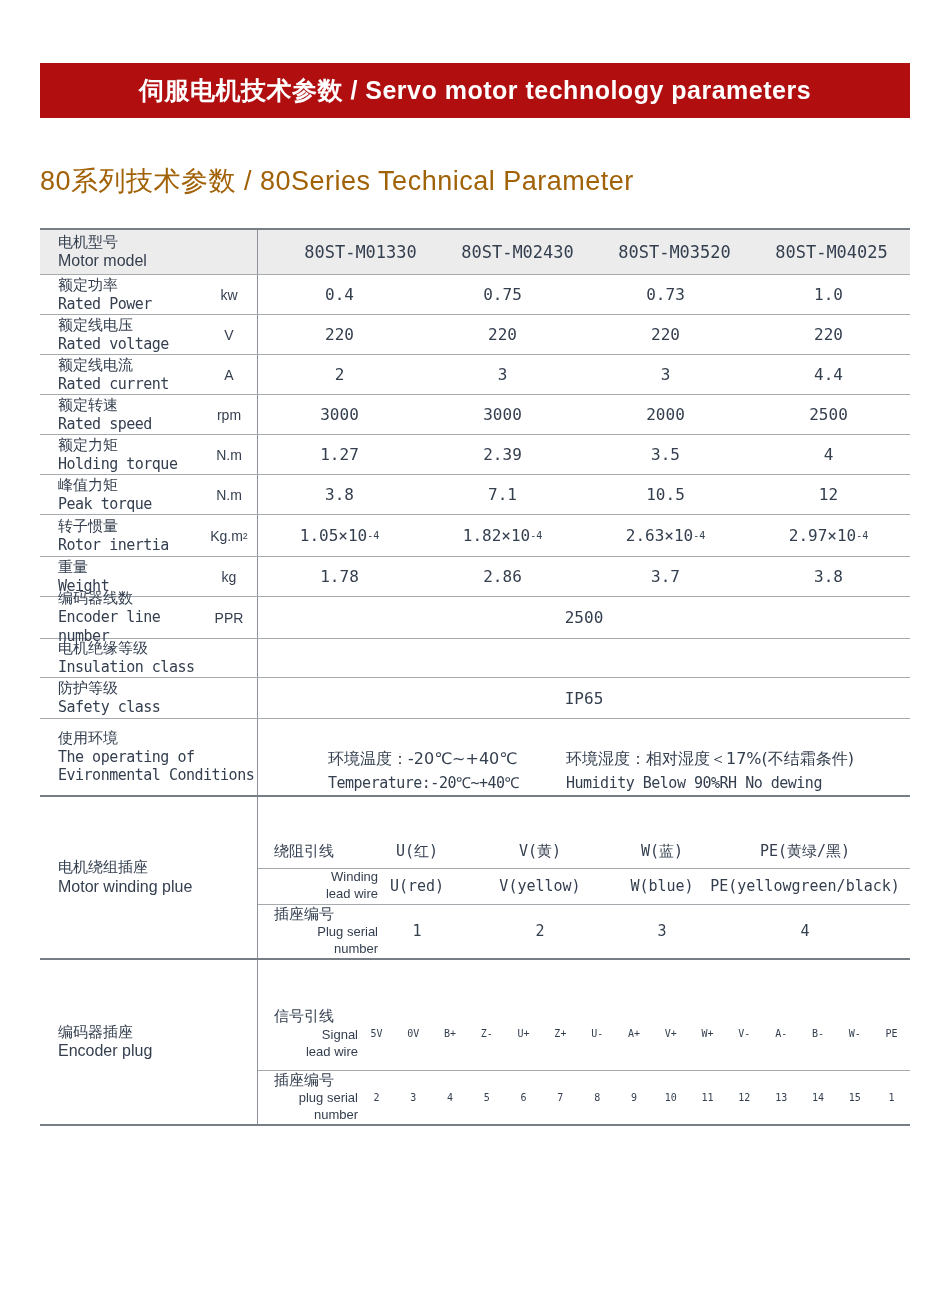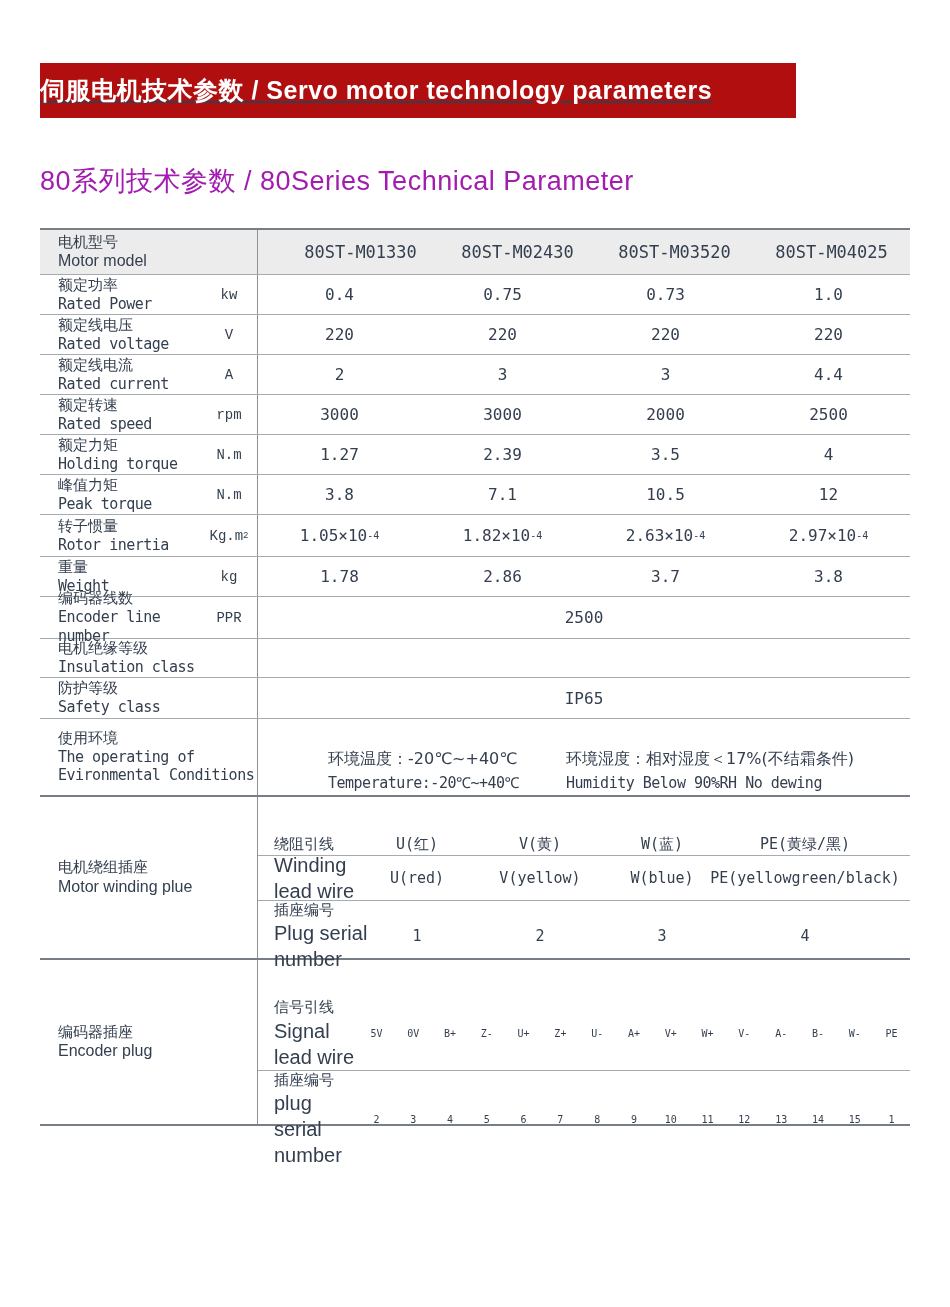--- a/index.html
+++ b/index.html
@@ -1,36 +1,36 @@
 <!DOCTYPE html>
 <html><head>
 <meta charset="utf-8">
 <style>
   html,body{margin:0;padding:0;background:#fff;}
   .page{position:relative;width:950px;height:1307px;background:#ffffff;overflow:hidden;
         font-family:"DejaVu Sans",sans-serif;color:#333e4e;}
-  .banner{position:absolute;left:40px;top:63px;width:756px;height:55px;background:#b10e10;
-          display:flex;align-items:center;text-decoration:underline;}
+  .banner{position:absolute;left:40px;top:63px;width:870px;height:55px;background:#b10e10;
+          display:flex;align-items:center;justify-content:center;}
   .banner-title{color:#ffffff;font-weight:bold;font-size:25px;letter-spacing:.5px;
           font-family:"Liberation Sans",sans-serif;}
   .section-title{position:absolute;left:40px;top:163px;margin:0;font-weight:normal;
-          font-size:27px;color:#a21caf;font-family:"Liberation Sans",sans-serif;letter-spacing:.5px;}
+          font-size:27px;color:#a16207;font-family:"Liberation Sans",sans-serif;letter-spacing:.5px;}
   .spec-table{position:absolute;left:40px;top:228px;width:870px;
           border-top:2px solid #777e85;border-bottom:2px solid #777e85;box-sizing:border-box;}
   .row{display:flex;border-bottom:1px solid #a6abb0;box-sizing:border-box;}
   .row.header{height:45px;background:#ececec;gap:24px;}
   .row.h40{height:40px}.row.h42{height:42px}.row.h39{height:39px}.row.h41{height:41px}
   .row.env{height:78px;border-bottom:2px solid #777e85;}
   .label-cell{width:218px;border-right:1px solid #8c9298;display:flex;align-items:center;box-sizing:border-box;flex:none;}
   .lab{flex:1;padding-left:18px;display:flex;flex-direction:column;justify-content:center;line-height:1.25;}
   .zh{font-size:15px;font-family:"DejaVu Sans",sans-serif;}
   .en{font-size:15px;font-family:"DejaVu Sans Mono",monospace;letter-spacing:-0.5px;}
   .en-sans{font-size:16px;font-family:"Liberation Sans",sans-serif;}
   .unit{width:56px;display:flex;align-items:center;justify-content:center;
-        font-family:Liberation Mono, monospace;font-size:14px;flex:none;}
+        font-family:Liberation Sans, sans-serif;font-size:14px;flex:none;}
   .data-area{flex:1;display:flex;}
   .dcell{flex:1;display:flex;align-items:center;justify-content:center;
          font-family:"DejaVu Sans Mono",monospace;font-size:16px;}
   .model{font-size:17px;}
   .span-cell{flex:1;display:flex;align-items:center;justify-content:center;
          font-family:"DejaVu Sans Mono",monospace;font-size:16px;}
   .sup{font-size:10px;vertical-align:super;line-height:0;}
   .usup{font-size:9px;vertical-align:super;line-height:0;}
   
   .env-content{flex:1;display:flex;align-items:flex-end;padding-left:70px;box-sizing:border-box;}
@@ -43,21 +43,21 @@
   .section.winding{height:163px;border-bottom:2px solid #777e85;}
   .section.encoder{height:164px;}
   .sub-rows{flex:1;display:flex;flex-direction:column;margin-top:38px;}
   .sub-row{display:flex;border-bottom:1px solid #a6abb0;box-sizing:border-box;}
   .sub-row:last-child{border-bottom:none;}
   .sr1{height:42px}.sr2{height:45px}.sr3{flex:1}
   .er1{height:80px}.er2{flex:1}
   .sub-label{width:120px;padding-left:16px;display:flex;flex-direction:column;justify-content:center;
          line-height:1.3;box-sizing:border-box;flex:none;}
   .sub-label .zh{font-size:15px;}
-  .sub-label .en-sans{font-size:20px;}
+  .sub-label .en-sans{font-size:13px;text-align:right;}
   .wcol1{width:78px}.wcol2{width:168px}.wcol3{width:76px}.wcol4{flex:1}
   .wcell{display:flex;align-items:center;justify-content:center;
          font-family:"DejaVu Sans Mono",monospace;font-size:15px;text-align:right;}
   .enc-label{width:100px;}
   .ecell{flex:1;display:flex;align-items:center;justify-content:center;
          font-family:"DejaVu Sans Mono",monospace;font-size:10px;}
 </style>
 </head>
 <body>
 

